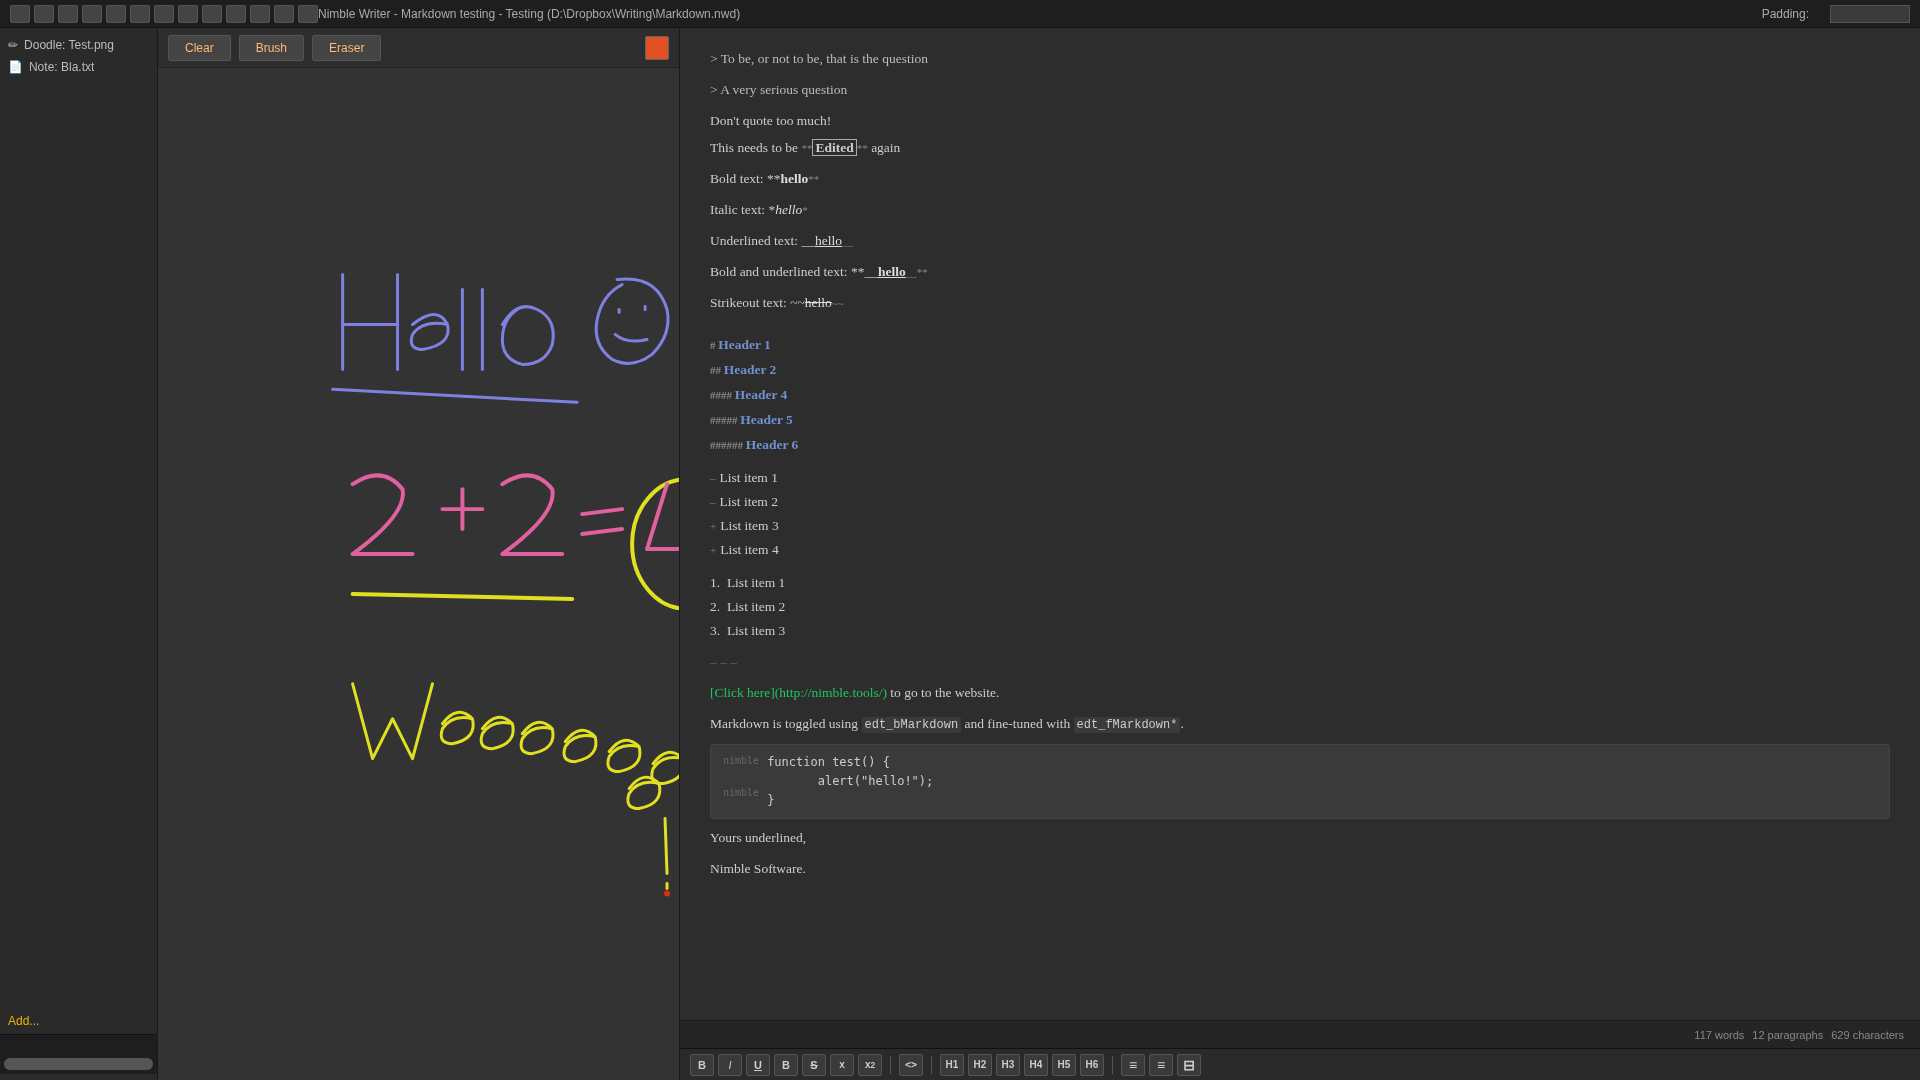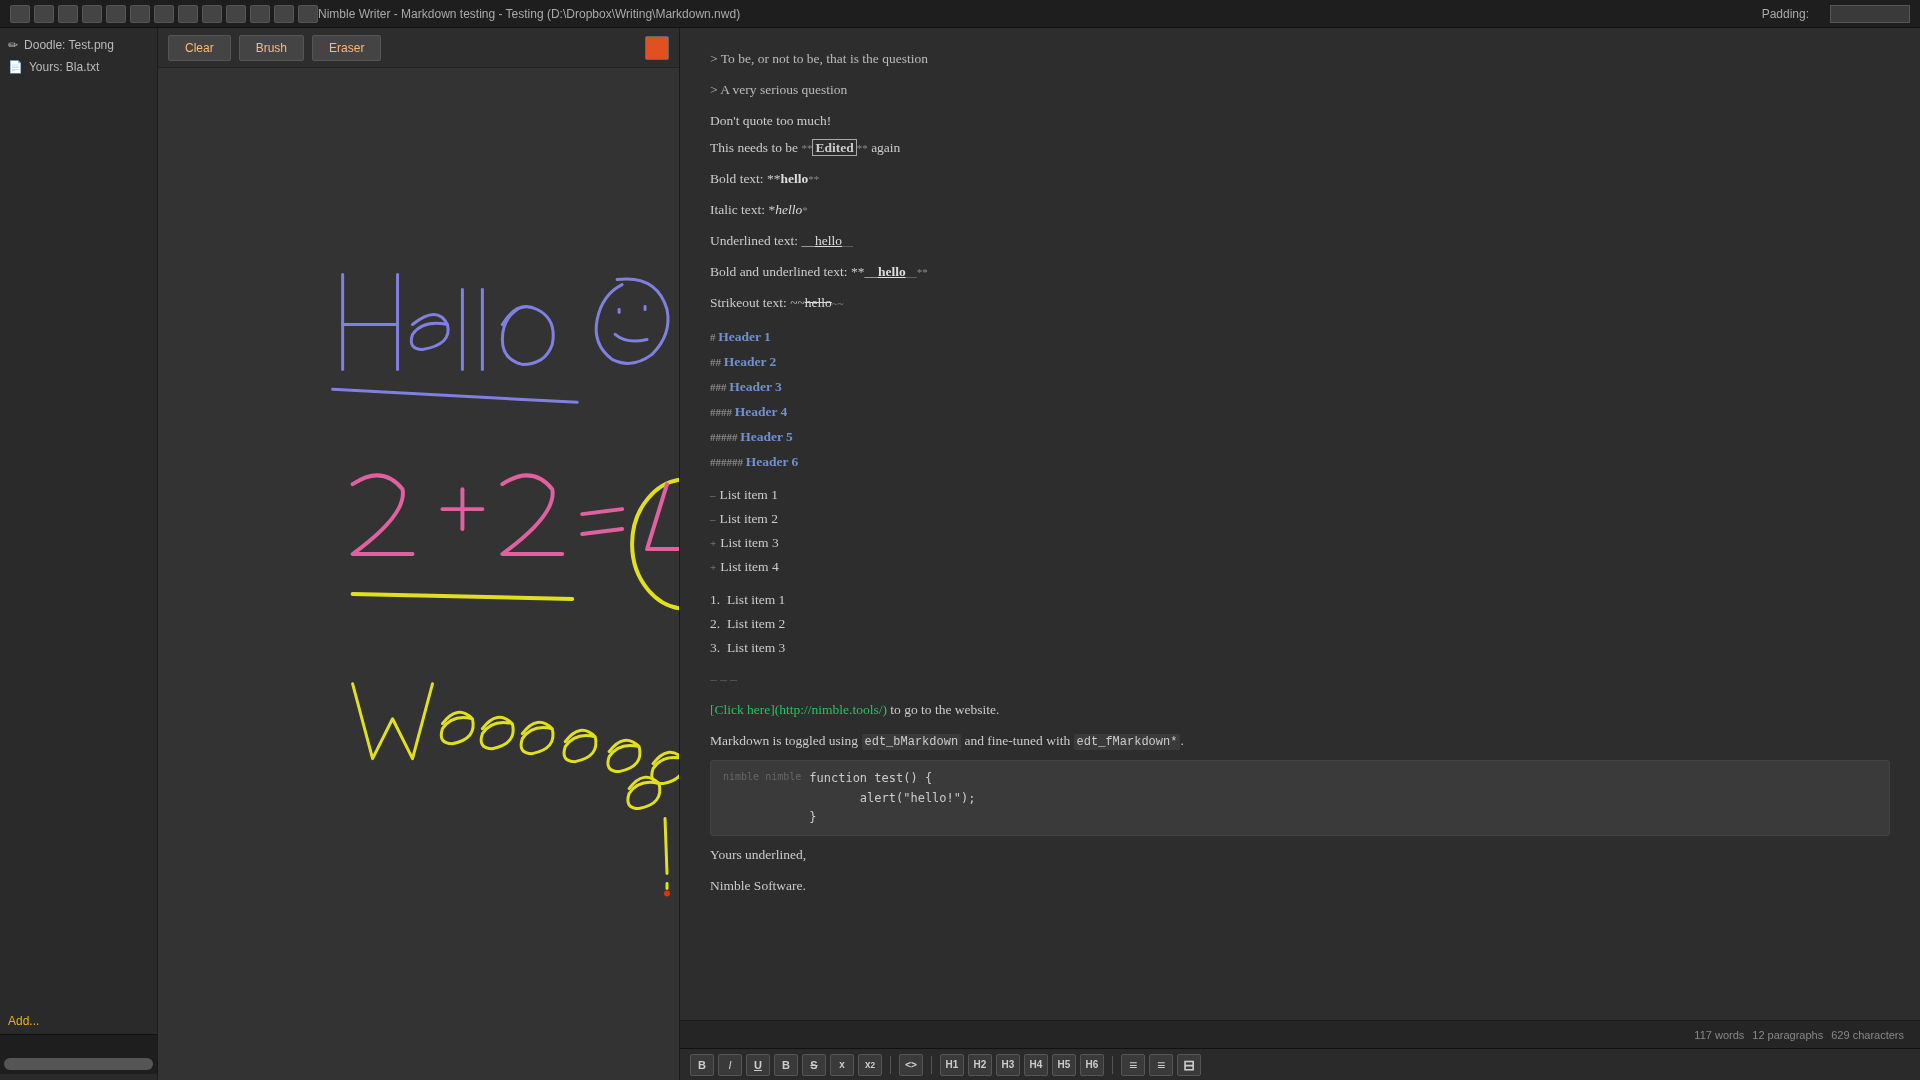--- a/index.html
+++ b/index.html
@@ -285,21 +285,21 @@
 
 <div id="main">
 
   <div id="sidebar">
     <div class="sidebar-item">
       <span style="font-size:12px;">✏</span>
       <span>Doodle: Test.png</span>
     </div>
     <div class="sidebar-item">
       <span style="font-size:12px;">📄</span>
-      <span>Yours: Bla.txt</span>
+      <span>Note: Bla.txt</span>
     </div>
     <div style="flex:1;"></div>
     <div class="sidebar-add">Add...</div>
     <div class="sidebar-scrollbar">
       <div class="sidebar-scroll-thumb"></div>
     </div>
   </div>
 
   <div id="doodle-panel">
     <div id="doodle-toolbar">
@@ -404,24 +404,23 @@
       <p>
         <span class="text-label">Underlined text: __</span><span class="underline-text">hello</span><span class="syntax-marker">__</span>
       </p>
       <p>
         <span class="text-label">Bold and underlined text: **__</span><span class="bold-underline">hello</span><span class="syntax-marker">__**</span>
       </p>
       <p>
         <span class="text-label">Strikeout text: ~~</span><span class="strikeout-text">hello</span><span class="syntax-marker">~~</span>
       </p>
 
-      <div style="margin-top:12px;">
+      <div style="margin-top:20px;">
         <div class="header-line h1"><span class="syntax-marker"># </span>Header 1</div>
         <div class="header-line h2"><span class="syntax-marker">## </span>Header 2</div>
-        <div class="header-line h3"><span class="syntax-marker">### </span>Header 3</div>
         <div class="header-line h4"><span class="syntax-marker">#### </span>Header 4</div>
         <div class="header-line h5"><span class="syntax-marker">##### </span>Header 5</div>
         <div class="header-line h6"><span class="syntax-marker">###### </span>Header 6</div>
       </div>
 
       <div style="margin-top:10px;">
         <div class="list-item-line">
             <span class="list-bullet">–</span>
             <span>List item 1</span>
           </div>
@@ -450,21 +449,21 @@
       <p>
         <span class="link-text">[Click here](http://nimble.tools/)</span><span> to go to the website.</span>
       </p>
 
       <p>
         <span>Markdown is toggled using </span><span class="inline-code">edt_bMarkdown</span><span> and fine-tuned with </span><span class="inline-code">edt_fMarkdown*</span><span>.</span>
       </p>
 
       <div class="code-block">
         <div style="display:flex;gap:8px;align-items:flex-start;">
-          <div style="display:flex;gap:0;">
+          <div style="display:flex;flex-direction:column;gap:0;">
             <span style="color:#666;font-size:10px;font-family:monospace;line-height:1.6;">nimble</span>
             <span style="color:#666;font-size:10px;font-family:monospace;line-height:1.6;">&nbsp;</span>
             <span style="color:#666;font-size:10px;font-family:monospace;line-height:1.6;">nimble</span>
           </div>
           <div style="font-family:monospace;font-size:12px;color:#ccc;line-height:1.6;">
             <div>function test() {</div>
             <div>&nbsp;&nbsp;&nbsp;&nbsp;&nbsp;&nbsp;&nbsp;alert("hello!");</div>
             <div>}</div>
           </div>
         </div>

